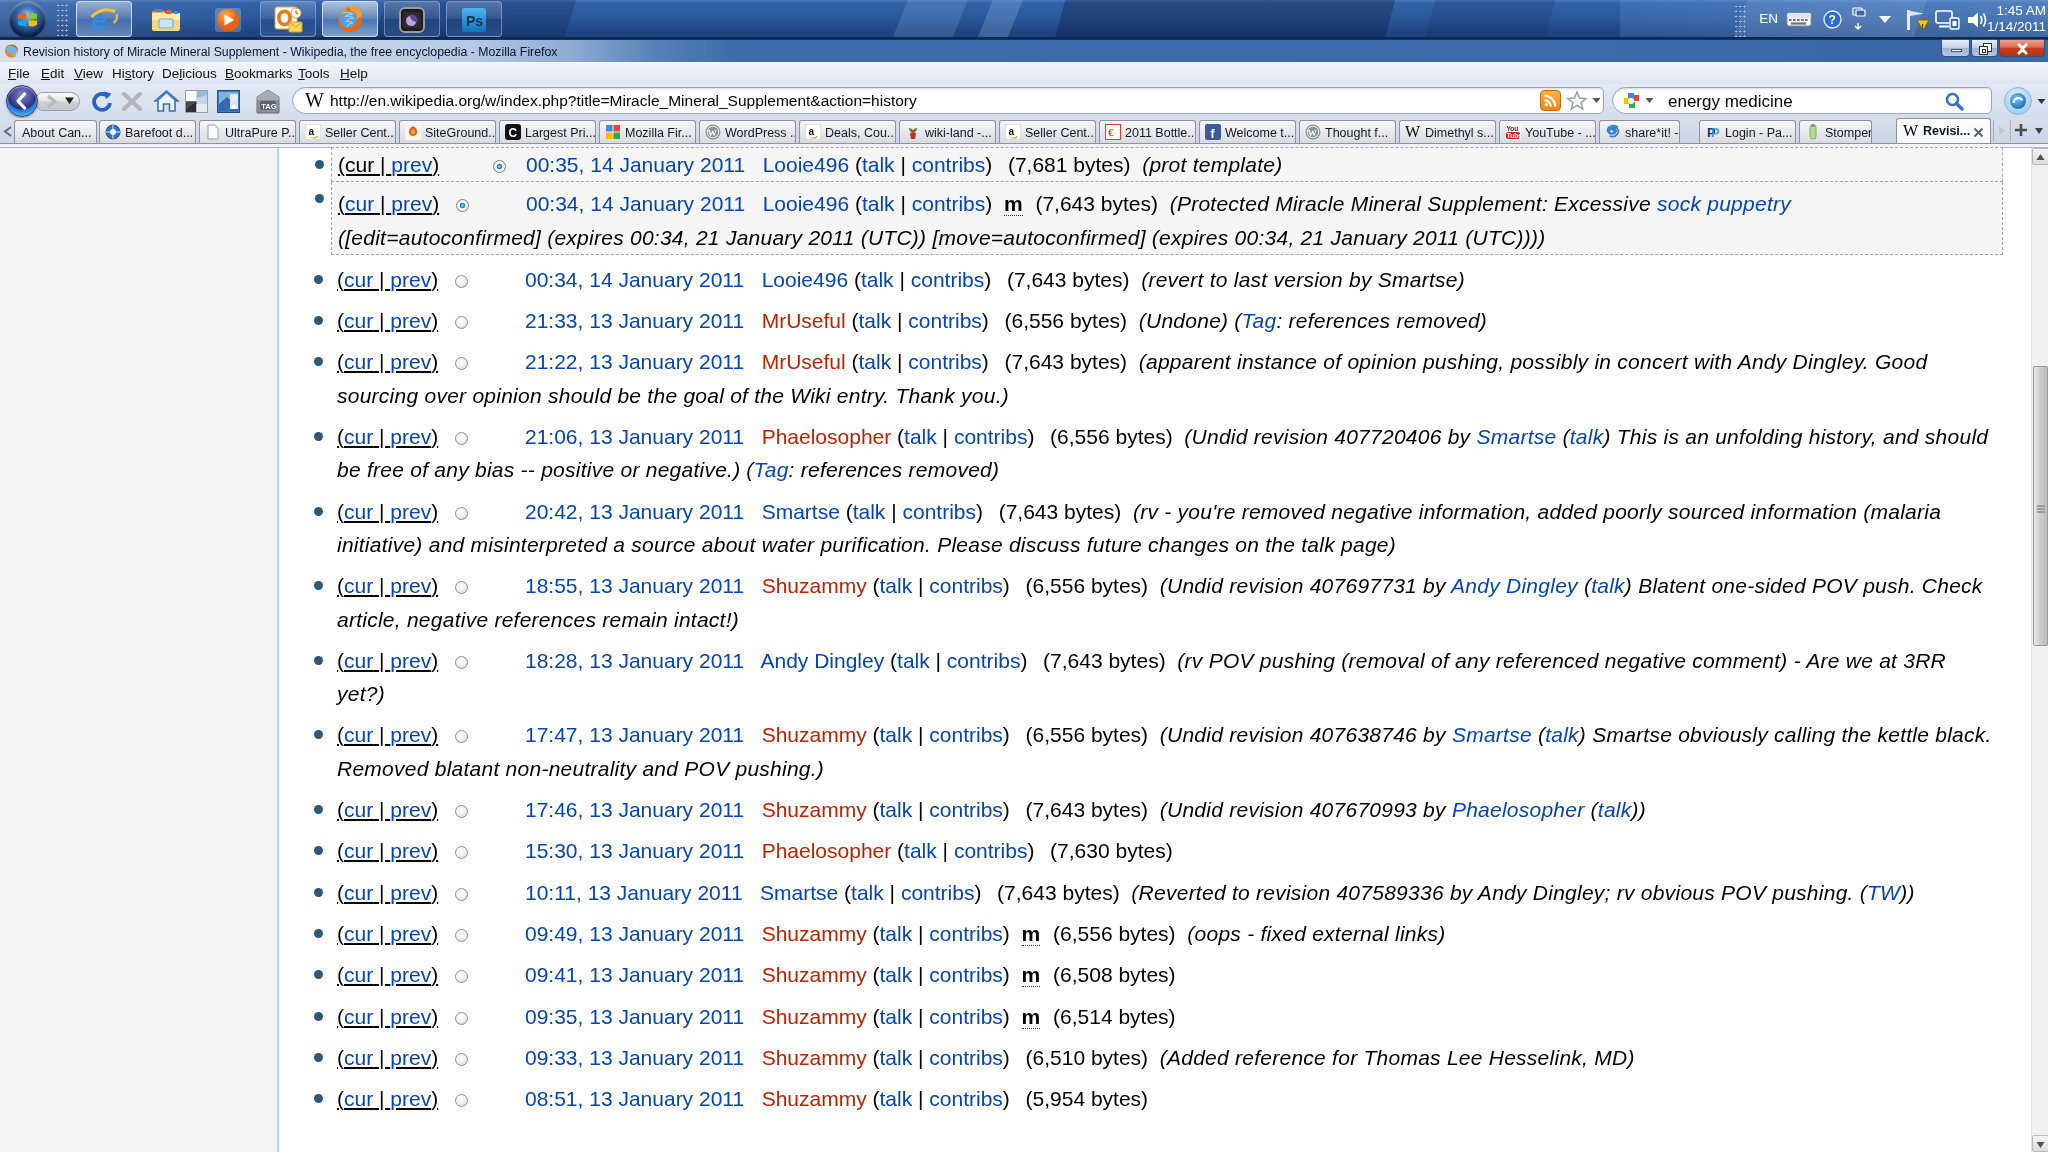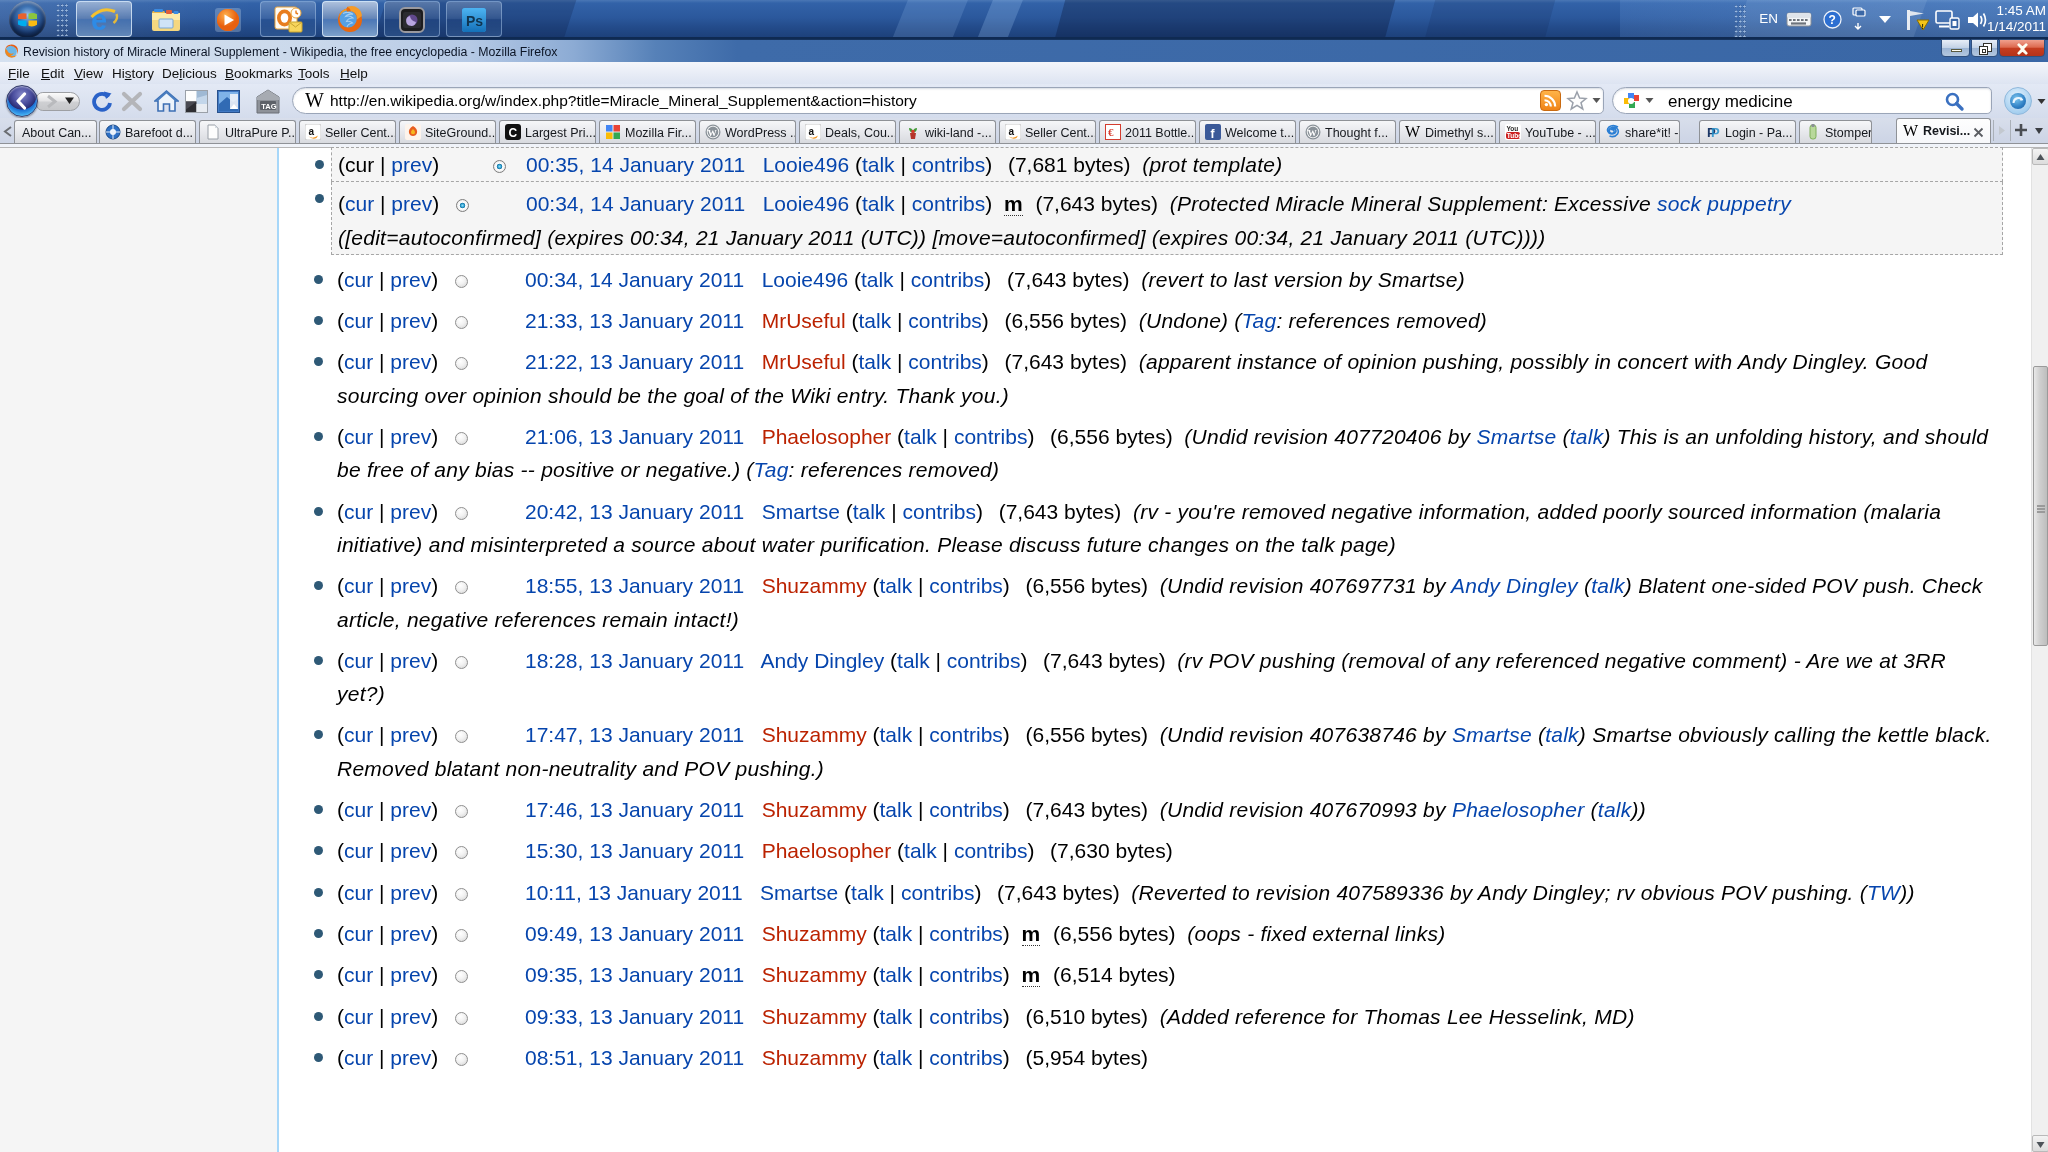--- a/index.html
+++ b/index.html
@@ -57,21 +57,21 @@
 
 
 #hist { position:absolute; left:331px; top:147px; width:1672px; font-size:21px; line-height:33.3px; color:#000; }
 #hist ul { list-style:none; }
 #hist li { position:relative; padding:0 6px; margin-bottom:8px; }
 #hist li.s1 { background:#f5f5f5; border:1px dashed #a6a6a6; border-bottom:1px dashed #a6a6a6; margin-bottom:0; }
 #hist li.s2 { background:#f5f5f5; border:1px dashed #a6a6a6; border-top:none; padding-top:5px; }
 #hist li::before { content:''; position:absolute; left:-17px; top:12px; width:9px; height:9px; border-radius:50%; background:#2e5976; }
 #hist a { color:#0645ad; text-decoration:none; }
 #hist a.red { color:#bb2200; }
-.cp { display:inline-block; width:118px; }
+.cp { display:inline-block; width:118px;text-decoration:underline; }
 .rb { display:inline-block; width:13px; height:13px; border-radius:50%; vertical-align:-1px;
   background:radial-gradient(circle at 40% 32%, #ffffff 0%, #f2f2f2 45%, #d2d2d2 100%); border:1px solid #8f8f8f; }
 .rb.r1 { margin-right:24px; }
 .rb.r2 { margin-right:20px; }
 .rb.on { background:radial-gradient(circle, #8edcf5 0%, #2fa3d4 22%, #156f9e 32%, #ffffff 40%, #ededed 72%, #cfcfcf 100%); border:1px solid #7d7d7d; }
 .rb.h { visibility:hidden; }
 .m { font-weight:bold; border-bottom:1px dotted #333; margin-right:3px; }
 .it { font-style:italic; letter-spacing:0.25px; }
 .sz { margin-left:4px; }
 
@@ -560,20 +560,21 @@
 <li><span class="cp">(<a>cur</a> | <a>prev</a>)</span><span class="rb r1"></span><span class="rb h r2"></span><a>21:22, 13 January 2011</a>&nbsp;&nbsp; <a class="red">MrUseful</a> (<a>talk</a> | <a>contribs</a>)&nbsp; <span class="sz">(7,643 bytes)</span>&nbsp; <span class="it">(apparent instance of opinion pushing, possibly in concert with Andy Dingley. Good<br>sourcing over opinion should be the goal of the Wiki entry. Thank you.)</span></li>
 <li><span class="cp">(<a>cur</a> | <a>prev</a>)</span><span class="rb r1"></span><span class="rb h r2"></span><a>21:06, 13 January 2011</a>&nbsp;&nbsp; <a class="red">Phaelosopher</a> (<a>talk</a> | <a>contribs</a>)&nbsp; <span class="sz">(6,556 bytes)</span>&nbsp; <span class="it">(Undid revision 407720406 by <a>Smartse</a> (<a>talk</a>) This is an unfolding history, and should<br>be free of any bias -- positive or negative.)</span> <span class="it">(<a>Tag</a>: references removed)</span></li>
 <li><span class="cp">(<a>cur</a> | <a>prev</a>)</span><span class="rb r1"></span><span class="rb h r2"></span><a>20:42, 13 January 2011</a>&nbsp;&nbsp; <a>Smartse</a> (<a>talk</a> | <a>contribs</a>)&nbsp; <span class="sz">(7,643 bytes)</span>&nbsp; <span class="it">(rv - you're removed negative information, added poorly sourced information (malaria<br>initiative) and misinterpreted a source about water purification. Please discuss future changes on the talk page)</span></li>
 <li><span class="cp">(<a>cur</a> | <a>prev</a>)</span><span class="rb r1"></span><span class="rb h r2"></span><a>18:55, 13 January 2011</a>&nbsp;&nbsp; <a class="red">Shuzammy</a> (<a>talk</a> | <a>contribs</a>)&nbsp; <span class="sz">(6,556 bytes)</span>&nbsp; <span class="it">(Undid revision 407697731 by <a>Andy Dingley</a> (<a>talk</a>) Blatent one-sided POV push. Check<br>article, negative references remain intact!)</span></li>
 <li><span class="cp">(<a>cur</a> | <a>prev</a>)</span><span class="rb r1"></span><span class="rb h r2"></span><a>18:28, 13 January 2011</a>&nbsp;&nbsp; <a>Andy Dingley</a> (<a>talk</a> | <a>contribs</a>)&nbsp; <span class="sz">(7,643 bytes)</span>&nbsp; <span class="it">(rv POV pushing (removal of any referenced negative comment) - Are we at 3RR<br>yet?)</span></li>
 <li><span class="cp">(<a>cur</a> | <a>prev</a>)</span><span class="rb r1"></span><span class="rb h r2"></span><a>17:47, 13 January 2011</a>&nbsp;&nbsp; <a class="red">Shuzammy</a> (<a>talk</a> | <a>contribs</a>)&nbsp; <span class="sz">(6,556 bytes)</span>&nbsp; <span class="it">(Undid revision 407638746 by <a>Smartse</a> (<a>talk</a>) Smartse obviously calling the kettle black.<br>Removed blatant non-neutrality and POV pushing.)</span></li>
 <li><span class="cp">(<a>cur</a> | <a>prev</a>)</span><span class="rb r1"></span><span class="rb h r2"></span><a>17:46, 13 January 2011</a>&nbsp;&nbsp; <a class="red">Shuzammy</a> (<a>talk</a> | <a>contribs</a>)&nbsp; <span class="sz">(7,643 bytes)</span>&nbsp; <span class="it">(Undid revision 407670993 by <a>Phaelosopher</a> (<a>talk</a>))</span></li>
 <li><span class="cp">(<a>cur</a> | <a>prev</a>)</span><span class="rb r1"></span><span class="rb h r2"></span><a>15:30, 13 January 2011</a>&nbsp;&nbsp; <a class="red">Phaelosopher</a> (<a>talk</a> | <a>contribs</a>)&nbsp; <span class="sz">(7,630 bytes)</span></li>
 <li><span class="cp">(<a>cur</a> | <a>prev</a>)</span><span class="rb r1"></span><span class="rb h r2"></span><a>10:11, 13 January 2011</a>&nbsp;&nbsp; <a>Smartse</a> (<a>talk</a> | <a>contribs</a>)&nbsp; <span class="sz">(7,643 bytes)</span>&nbsp; <span class="it">(Reverted to revision 407589336 by Andy Dingley; rv obvious POV pushing. (<a>TW</a>))</span></li>
 <li><span class="cp">(<a>cur</a> | <a>prev</a>)</span><span class="rb r1"></span><span class="rb h r2"></span><a>09:49, 13 January 2011</a>&nbsp;&nbsp; <a class="red">Shuzammy</a> (<a>talk</a> | <a>contribs</a>)&nbsp; <span class="m">m</span>&nbsp;<span class="sz">(6,556 bytes)</span>&nbsp; <span class="it">(oops - fixed external links)</span></li>
+<li><span class="cp">(<a>cur</a> | <a>prev</a>)</span><span class="rb r1"></span><span class="rb h r2"></span><a>09:41, 13 January 2011</a>&nbsp;&nbsp; <a class="red">Shuzammy</a> (<a>talk</a> | <a>contribs</a>)&nbsp; <span class="m">m</span>&nbsp;<span class="sz">(6,508 bytes)</span></li>
 <li><span class="cp">(<a>cur</a> | <a>prev</a>)</span><span class="rb r1"></span><span class="rb h r2"></span><a>09:35, 13 January 2011</a>&nbsp;&nbsp; <a class="red">Shuzammy</a> (<a>talk</a> | <a>contribs</a>)&nbsp; <span class="m">m</span>&nbsp;<span class="sz">(6,514 bytes)</span></li>
 <li><span class="cp">(<a>cur</a> | <a>prev</a>)</span><span class="rb r1"></span><span class="rb h r2"></span><a>09:33, 13 January 2011</a>&nbsp;&nbsp; <a class="red">Shuzammy</a> (<a>talk</a> | <a>contribs</a>)&nbsp; <span class="sz">(6,510 bytes)</span>&nbsp; <span class="it">(Added reference for Thomas Lee Hesselink, MD)</span></li>
 <li><span class="cp">(<a>cur</a> | <a>prev</a>)</span><span class="rb r1"></span><span class="rb h r2"></span><a>08:51, 13 January 2011</a>&nbsp;&nbsp; <a class="red">Shuzammy</a> (<a>talk</a> | <a>contribs</a>)&nbsp; <span class="sz">(5,954 bytes)</span></li>
 </ul>
 </div>
 
 <div id="sbar">
   <div class="btn" style="top:0">
         <svg style="position:absolute;left:3px;top:4px" width="9" height="8" viewBox="0 0 9 8">
           <path d="M4.5 1 L8.5 7 L0.5 7 Z" fill="#4d5359"></path>

